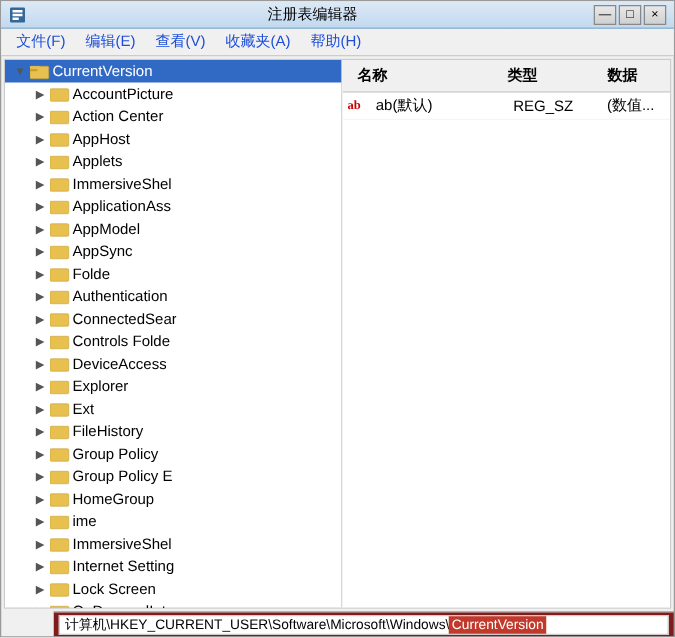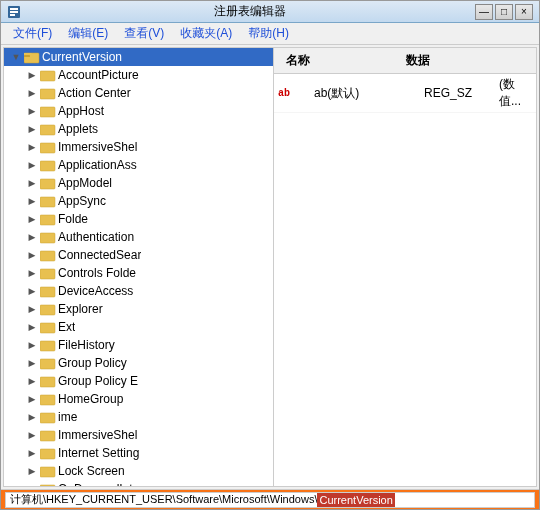--- a/index.html
+++ b/index.html
@@ -184,25 +184,26 @@
     .left-panel-content::-webkit-scrollbar-track {
       background: #f0f0f0;
     }
     .left-panel-content::-webkit-scrollbar-thumb {
       background: #c0c0c0;
       border: 1px solid #999;
     }
 
     .status-bar {
       height: 20px;
-      background: #f97316;
+      background: #7f1d1d;
       border-top: 1px solid #ccc;
       display: flex;
       align-items: center;
       padding: 0 4px;
+      margin-left: 42px;
     }
 
     .status-text {
       font-size: 11px;
       color: #000;
       background: white;
       border: 1px solid #ccc;
       padding: 1px 4px;
       flex: 1;
       height: 16px;
@@ -221,22 +222,22 @@
       width: 16px;
       height: 14px;
       flex-shrink: 0;
       margin-right: 2px;
     }
 
     .ab-icon {
       font-size: 10px;
       font-weight: bold;
       color: #cc0000;
-      margin-right: 20px;
-      font-family: Liberation Mono, monospace;
+      margin-right: 8px;
+      font-family: Liberation Serif, serif;
     }
   </style>
 </head>
 <body>
 
 <div class="window">
 
   <div class="title-bar">
     <svg class="title-bar-icon" viewBox="0 0 14 14">
       <rect x="1" y="1" width="12" height="12" fill="#336699" rx="1"></rect>
@@ -495,20 +496,21 @@
               <span class="tree-label">OnDemandInte</span>
             </div>
           </div>
 
       </div>
     </div>
 
     <div class="right-panel">
       <div class="right-panel-header">
         <span class="right-col right-col-name">名称</span>
+        <span class="right-col right-col-type">类型</span>
         <span class="right-col right-col-data">数据</span>
       </div>
       <div id="values-list">
           <div class="right-row">
             <span class="ab-icon">ab</span>
             <span class="right-cell right-cell-name">ab(默认)</span>
             <span class="right-cell right-cell-type">REG_SZ</span>
             <span class="right-cell right-cell-data">(数值...</span>
           </div>
         </div>

